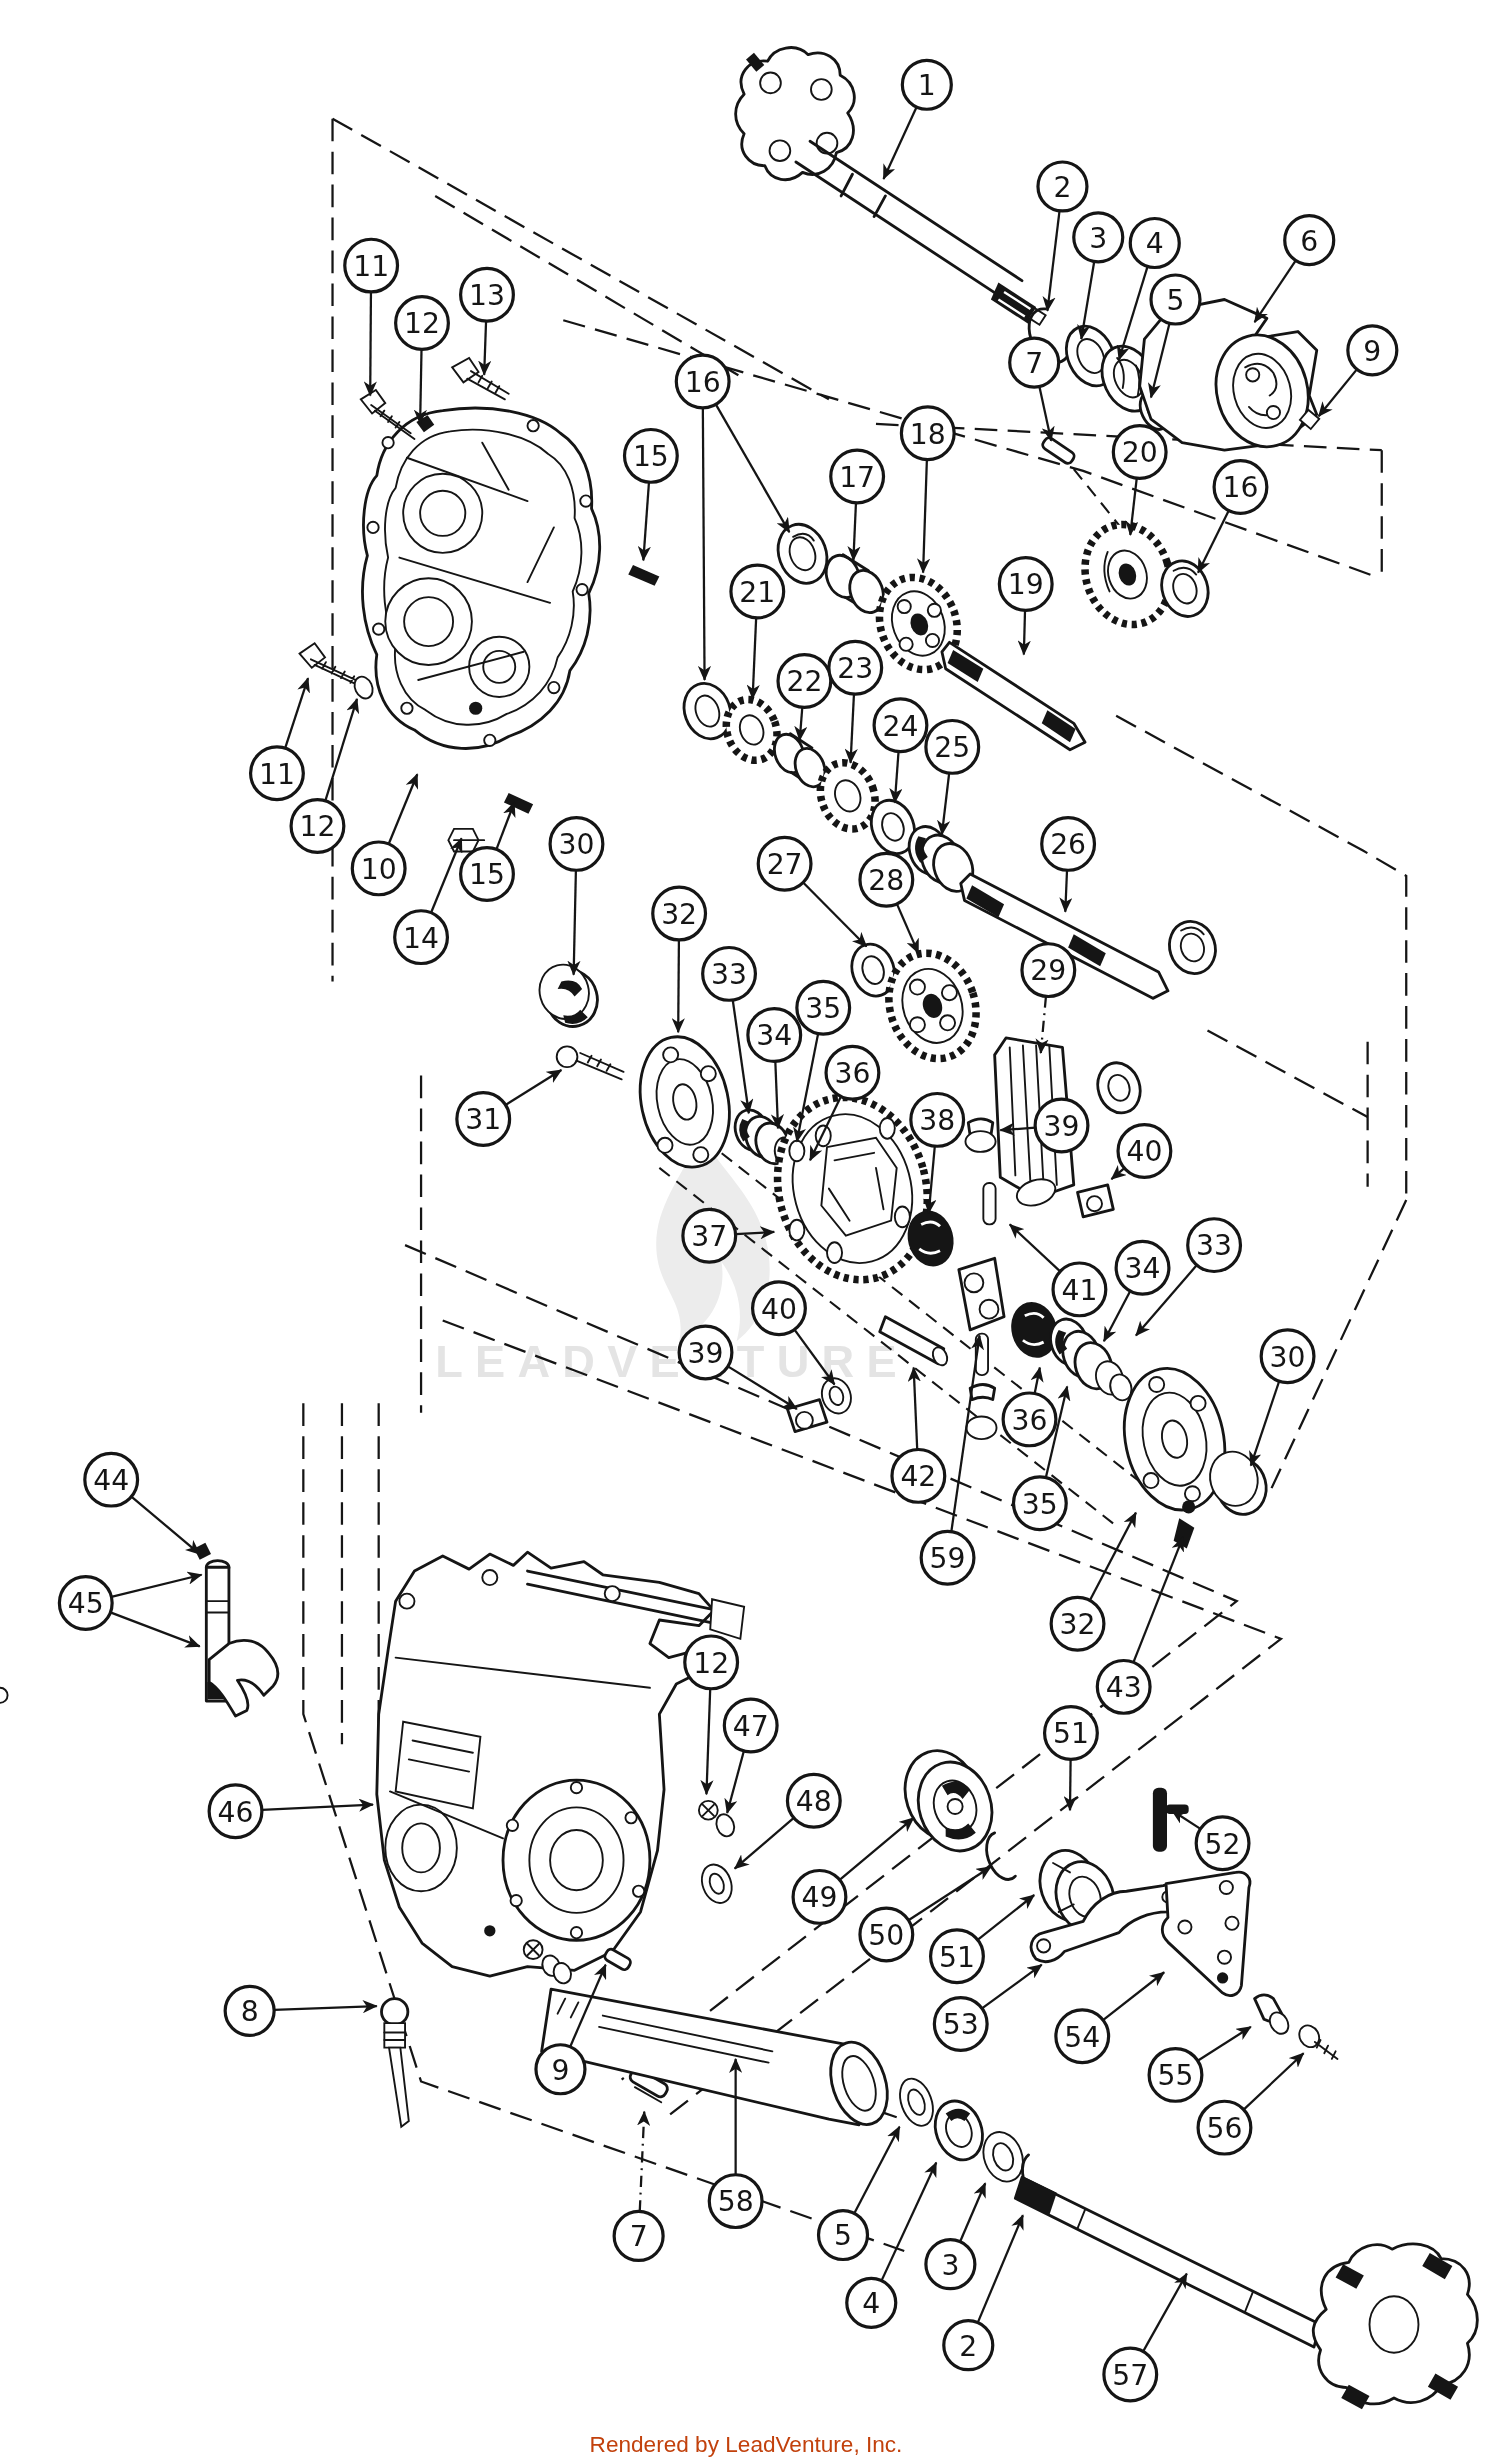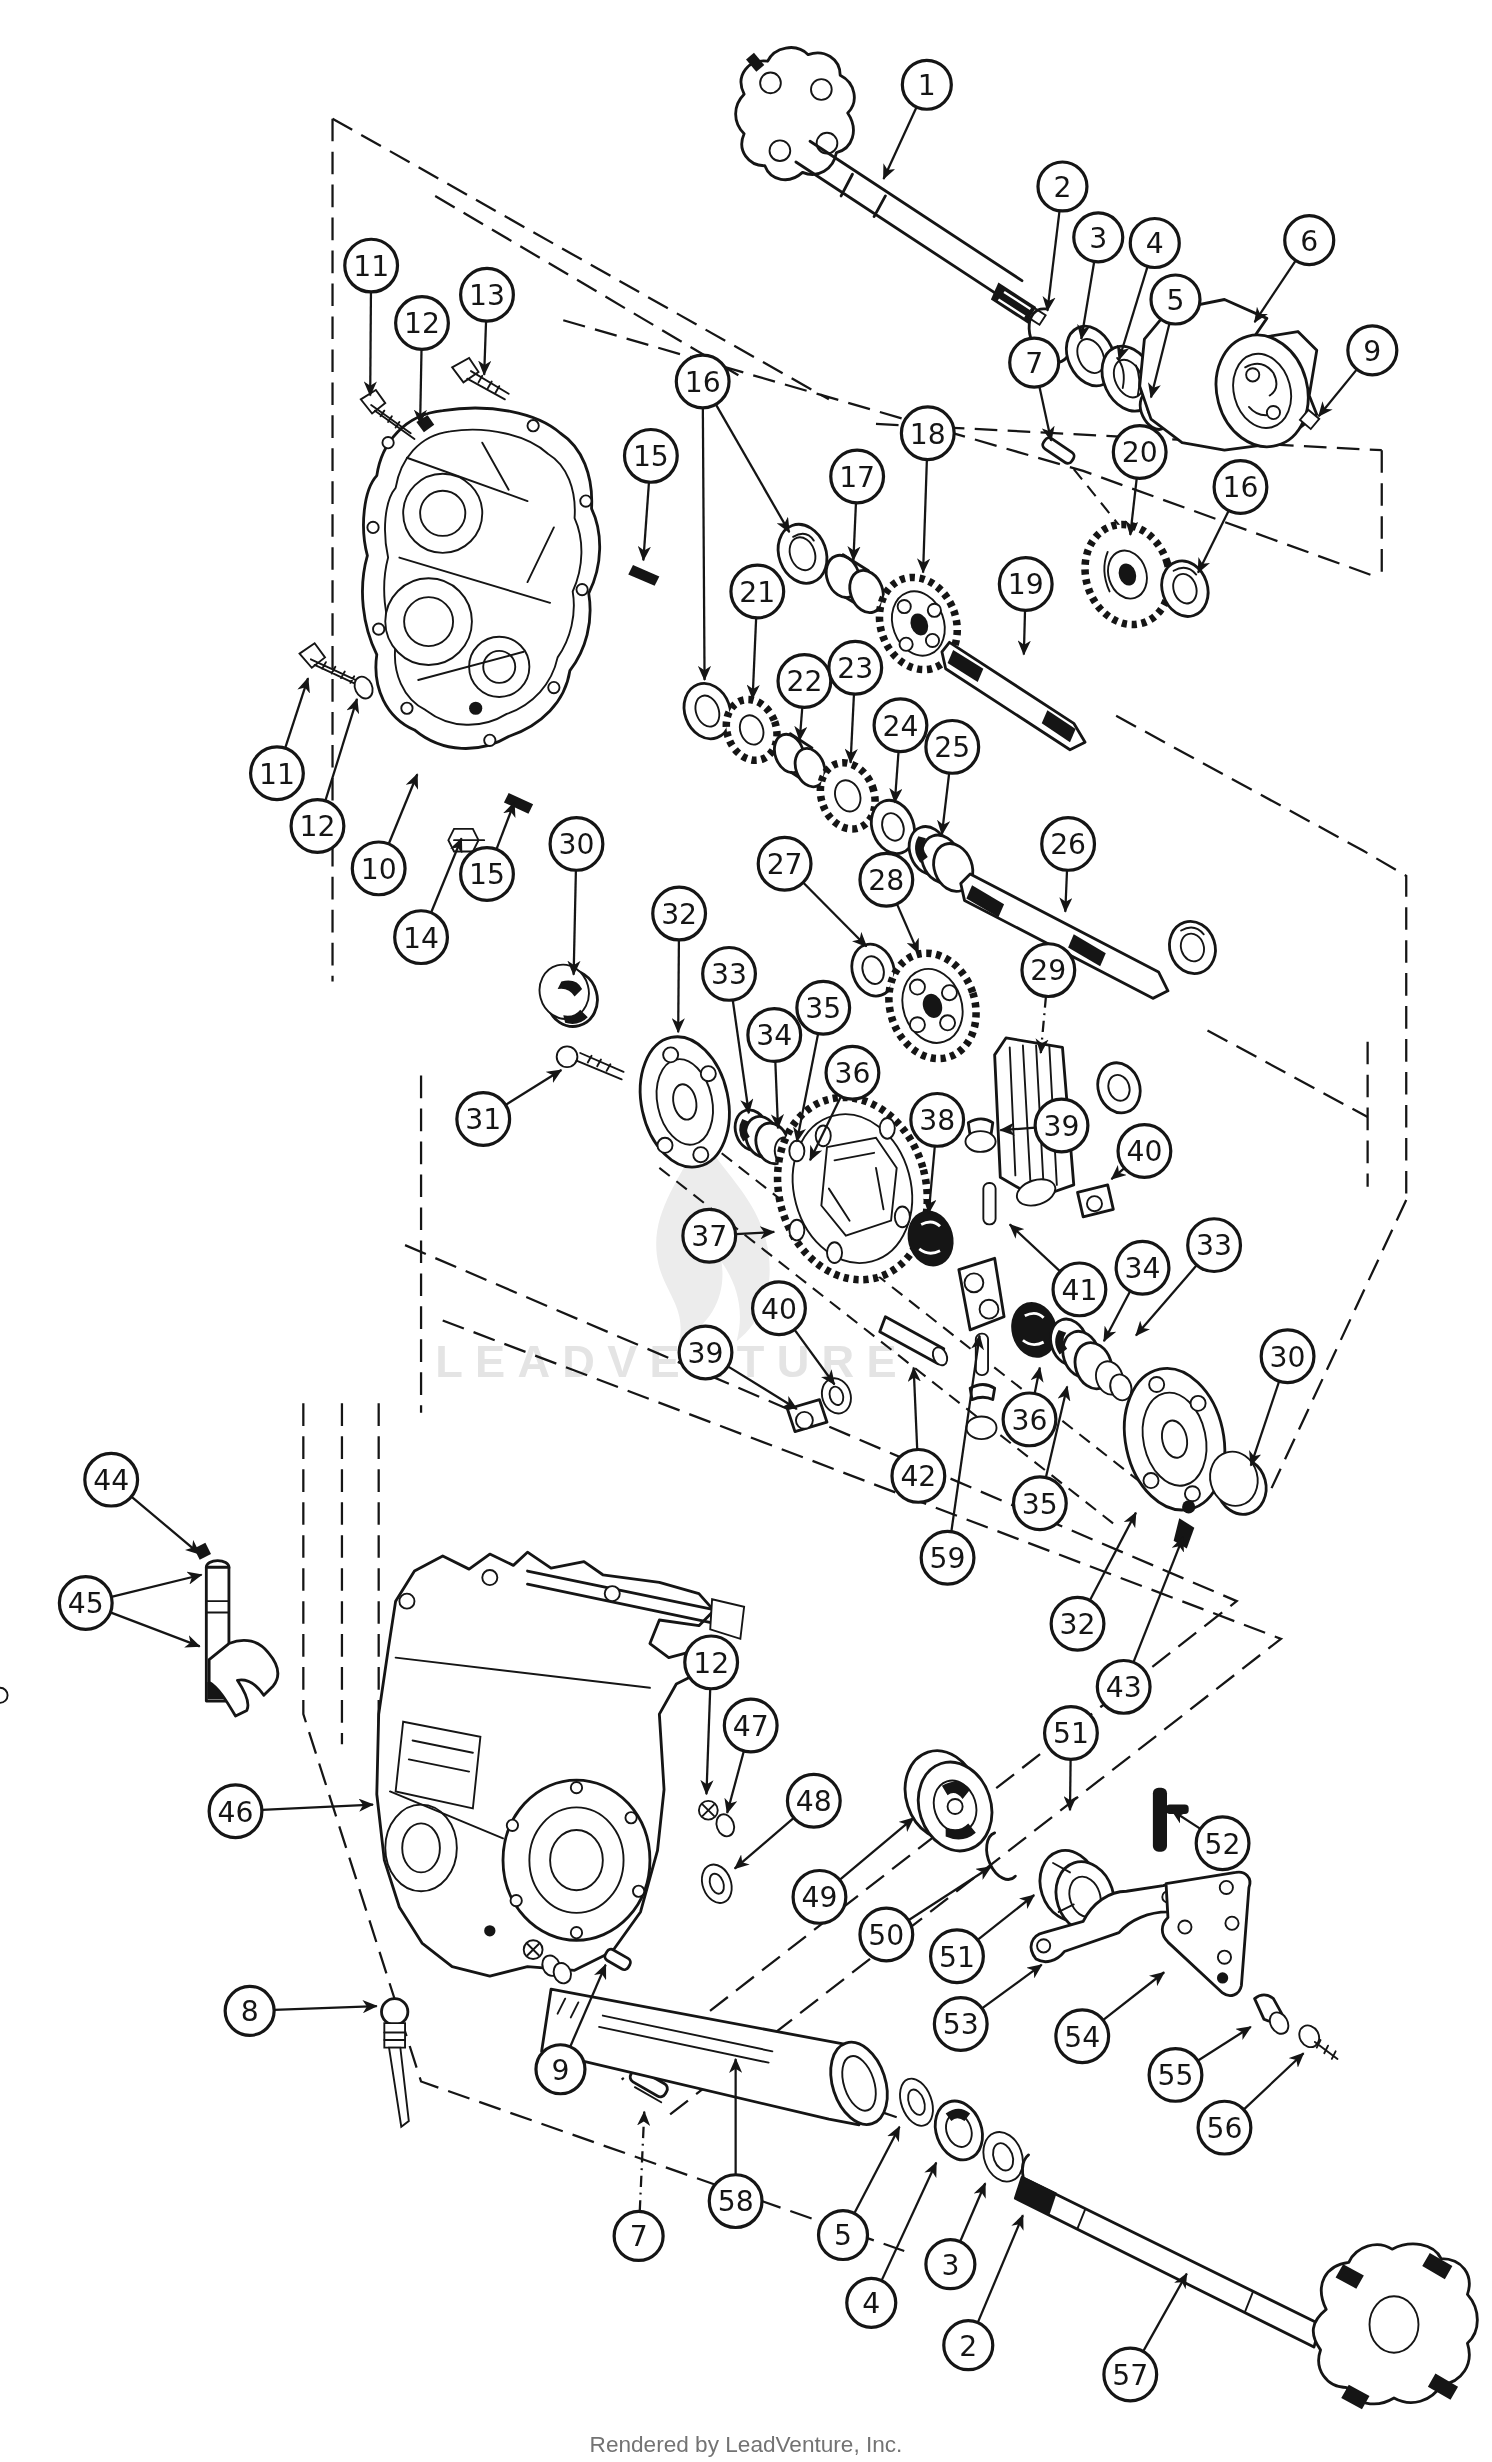--- a/index.html
+++ b/index.html
@@ -15,21 +15,21 @@
   .blk{fill:#151515;stroke:none;}
   .dash{fill:none;stroke:#151515;stroke-width:2.4;stroke-dasharray:24 11;}
   .dash2{fill:none;stroke:#151515;stroke-width:2.2;stroke-dasharray:14 9;}
   .leader{stroke:#151515;stroke-width:2.4;fill:none;}
   .leader.dd{stroke-dasharray:12 6 2 6;}
   .co-circle{fill:#ffffff;stroke:#151515;stroke-width:3.4;}
   .co-text{font-family:"DejaVu Sans",sans-serif;font-size:30px;fill:#151515;text-anchor:middle;}
   .wm-text{font-family:"Liberation Sans",sans-serif;font-weight:bold;font-size:48px;
            fill:#e4e4e4;letter-spacing:13px;}
   #footer{position:absolute;left:0;right:0;bottom:3.8px;text-align:center;
-          font-size:22.6px;color:#737373;}
+          font-size:22.6px;color:#c2410c;}
 </style>
 </head>
 <body>
 
 <div id="canvas">
 <svg viewBox="0 0 1584 2614" width="1492" height="2462">
   <defs>
     <marker id="ah" markerWidth="18" markerHeight="14" refX="15" refY="7" orient="auto" markerUnits="userSpaceOnUse">
       <path d="M0,0 L16,7 L0,14 L4.5,7 Z" fill="#151515"></path>
     </marker>

